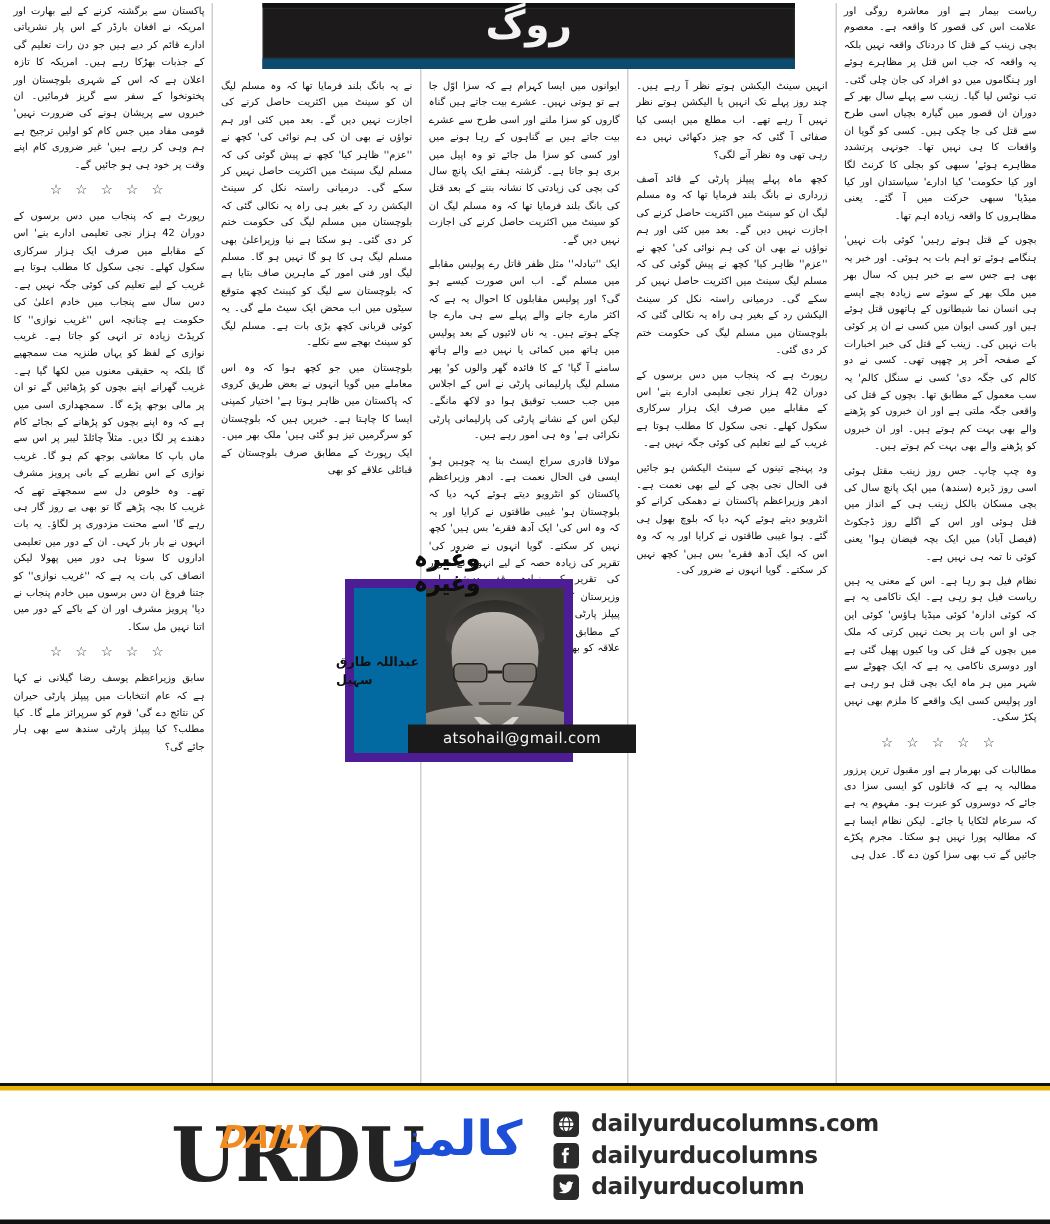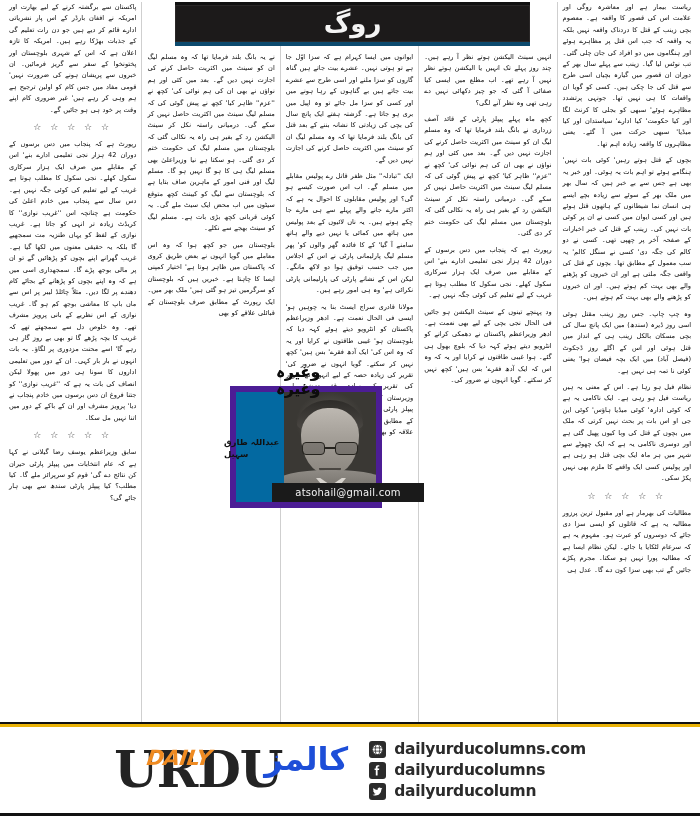--- a/index.html
+++ b/index.html
@@ -34,23 +34,23 @@
   }
 
   .title-banner {
     position: absolute;
     left: 175px;
     top: 2px;
     width: 355px;
     height: 44px;
     background: #1c1a1a;
     border-top: 3px solid #111;
-    border-bottom: 4px solid #0c4a6e;
-    display: flex;
-    align-items: center;
+    border-bottom: 7px solid #0c4a6e;
+    display: flex;
+    align-items: flex-start;
     justify-content: center;
     box-shadow: inset 0 0 0 1px #2a2727;
   }
 
   .title-banner .title-text {
     color: #f4f4f4;
     font-size: 26px;
     font-weight: bold;
     letter-spacing: 1px;
     line-height: 1;

